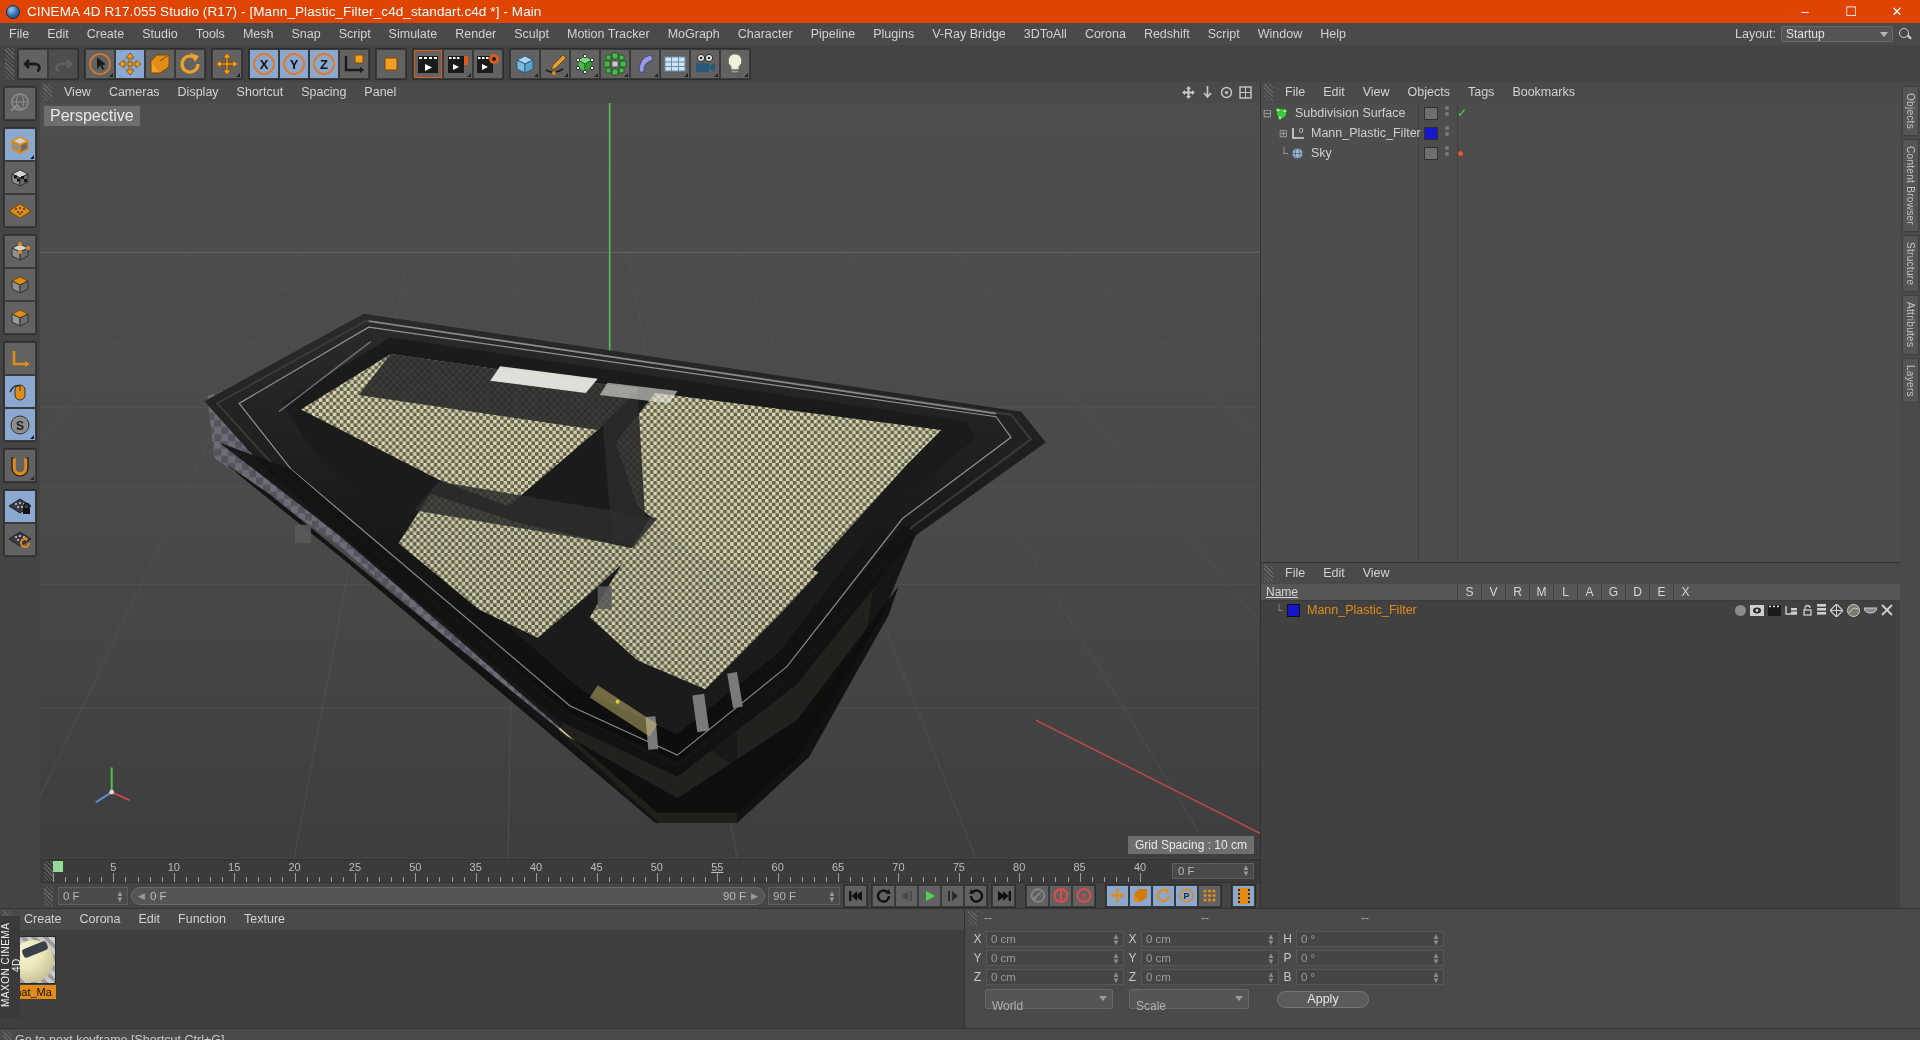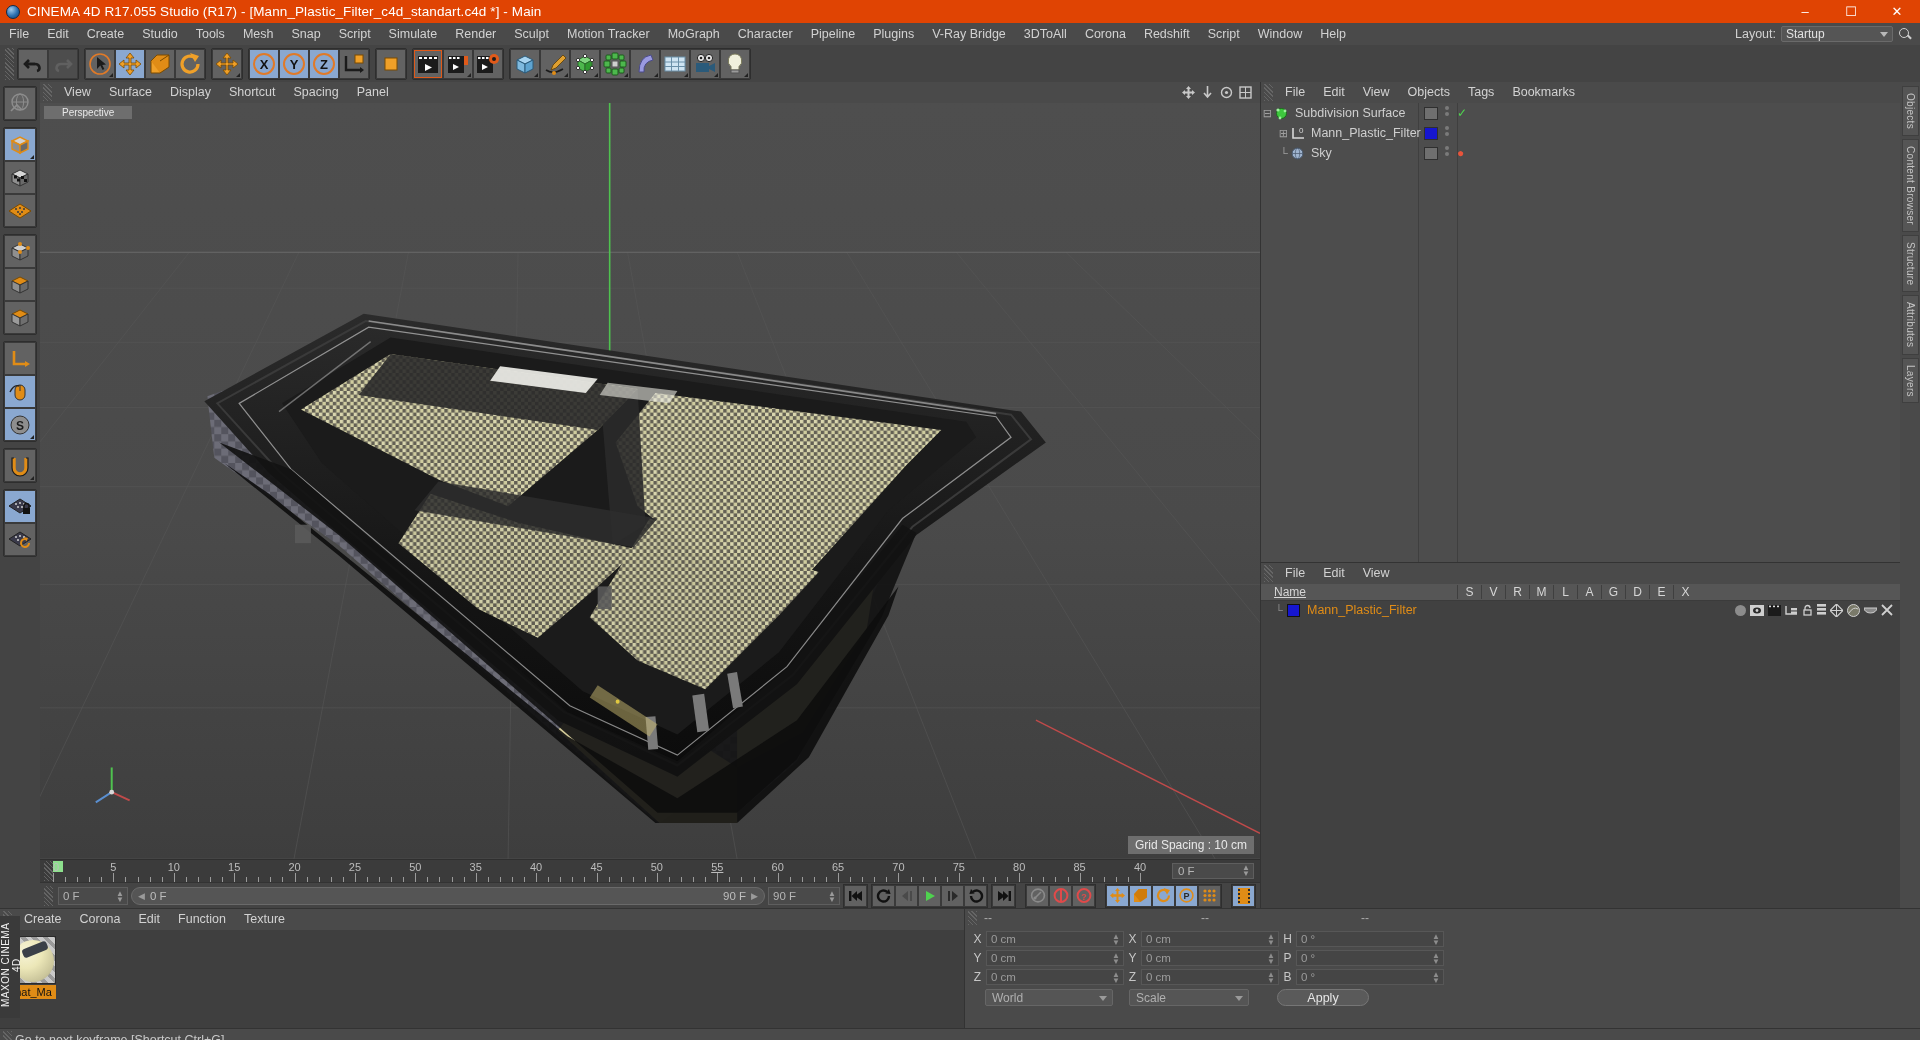--- a/index.html
+++ b/index.html
@@ -44,39 +44,39 @@
   .lbtn { width:32px; height:33px; background:#626262; border:1px solid #3a3a3a; display:flex; align-items:center; justify-content:center; position:relative; }
   .lbtn.act { background:#8aa8d0; }
   .lbtn .corner { position:absolute; right:1px; bottom:1px; width:0; height:0; border-left:4px solid transparent; border-bottom:4px solid #222; }
 
   #center { flex:1; display:flex; flex-direction:column; background:#414141; }
   #vpmenu { height:21px; background:#4a4a4a; display:flex; align-items:center; }
   #vpmenu .mi { padding:0 9px; font-size:12.5px; color:#d2d2d2; line-height:21px; }
   #vpicons { margin-left:auto; display:flex; gap:6px; padding-right:8px; align-items:center; }
 
   #viewport { position:relative; flex:1; background:linear-gradient(#4c4c4c 0%, #505050 40%, #414141 100%); overflow:hidden; }
-  #vplabel { position:absolute; left:4px; top:3px; background:#6e6e6e; color:#e8e8e8; font-size:10px; padding:1px 18px; z-index:5; }
+  #vplabel { position:absolute; left:4px; top:3px; background:#6e6e6e; color:#e8e8e8; font-size:16px; padding:1px 6px; z-index:5; }
   #gridspacing { position:absolute; right:6px; bottom:5px; background:#6e6e6e; color:#e8e8e8; font-size:12px; padding:2px 7px; z-index:5; }
   #vpleftstrip { position:absolute; left:0; top:0; bottom:0; width:123px; background:#474747; z-index:2; border-right:1px solid #3d3d3d;}
   #vprightstrip { position:absolute; right:0; top:0; bottom:0; width:125px; background:#474747; z-index:2; border-left:1px solid #3d3d3d;}
 
   
   #rightcol { width:640px; display:flex; flex-direction:column; background:#414141; border-left:1px solid #333; }
   .pnlmenu { height:21px; background:#4a4a4a; display:flex; align-items:center; }
   .pnlmenu .mi { padding:0 9px; font-size:12.5px; color:#d2d2d2; line-height:21px; }
   #objmgr { height:480px; background:#4d4d4d; display:flex; flex-direction:column; }
   #objtree { flex:1; position:relative; background:#4d4d4d; }
   .objrow { height:20px; display:flex; align-items:center; position:relative; font-size:12.5px; }
   .objrow .nm { color:#cfcfcf; }
   .objcolsep { position:absolute; left:157px; top:0; bottom:0; width:1px; background:#3f3f3f; }
   .objcolsep2 { position:absolute; left:196px; top:0; bottom:0; width:1px; background:#3f3f3f; }
 
   #matmgr { flex:1; background:#414141; display:flex; flex-direction:column; border-top:1px solid #333; }
   #matheader { height:17px; background:#565656; display:flex; align-items:center; font-size:12px; color:#d6d6d6; border-bottom:1px solid #3b3b3b; }
-  #matheader .nmcol { width:196px; padding-left:13px;text-decoration:underline; }
+  #matheader .nmcol { width:196px; padding-left:5px;text-decoration:underline; }
   #matheader .c { width:24px; text-align:center; border-left:1px solid #3f3f3f; }
   #matrow { height:18px; display:flex; align-items:center; font-size:12.5px; }
 
   
   #rightedge { width:20px; background:#4a4a4a; display:flex; flex-direction:column; align-items:center; padding-top:4px; gap:3px;}
   .vtab { writing-mode:vertical-rl; font-size:10px; color:#c4c4c4; background:#555; border:1px solid #3f3f3f; padding:6px 2px; letter-spacing:.3px;}
 
   
   #timeline { height:23px; background:#3b3b3b; position:relative; border-top:1px solid #2f2f2f; }
   #tlruler { position:absolute; left:13px; right:120px; top:0; bottom:0; }
@@ -105,21 +105,21 @@
   .matthumb .strip { position:absolute; left:13px; top:8px; width:26px; height:9px; background:#3b4048; border-radius:3px; transform:rotate(-22deg); }
   .matthumb .lbl { background:#e08c16; color:#111; font-size:11px; text-align:center; margin-top:1px; padding:1px 0; }
 
   #coordpane { flex:1; background:#4a4a4a; display:flex; flex-direction:column; }
   #coordhdr { height:18px; display:flex; align-items:center; font-size:12px; color:#aaa; }
   #coordgrid { flex:1; padding:4px 6px 4px 6px; }
   .crow { display:flex; align-items:center; gap:2px; margin-bottom:3px; }
   .clab { width:13px; font-size:12px; color:#c6c6c6; text-align:center; }
   .cfld { height:16px; background:#454545; border:1px solid #575757; font-size:11.5px; color:#9c9c9c; display:flex; align-items:center; padding:0 4px; position:relative; }
   .cfld .sp { position:absolute; right:3px; top:2px; font-size:8px; line-height:6px; color:#8d8d8d; }
-  .cdrop { height:17px; background:#555; border:1px solid #666; border-radius:2px; font-size:12px; color:#b0b0b0; display:flex; align-items:flex-end; padding:0 6px; position:relative; }
+  .cdrop { height:17px; background:#555; border:1px solid #666; border-radius:2px; font-size:12px; color:#b0b0b0; display:flex; align-items:flex-start; padding:9px 6px; position:relative; }
   .cdrop .arw { position:absolute; right:5px; top:6px; border-left:4px solid transparent; border-right:4px solid transparent; border-top:5px solid #9a9a9a; }
   #applybtn { height:17px; width:92px; background:#5a5a5a; border:1px solid #767676; border-radius:9px; font-size:12.5px; color:#e6e6e6; display:flex; align-items:center; justify-content:center; }
 
   
   #statusbar { height:22px; background:#4a4a4a; display:flex; align-items:center; font-size:12.5px; color:#c9c9c9; border-top:1px solid #333; }
 
   
   #brandstrip { position:absolute; left:0; top:916px; width:20px; height:102px; background:#3a3a3a; }
   #brandstrip span { writing-mode:vertical-rl; transform:rotate(180deg); font-size:10px; color:#f0f0f0; letter-spacing:.5px; display:block; text-align:center; padding-top:4px; }
 </style>
@@ -541,21 +541,21 @@
           </svg>
       </div>
     </div>
   </div>
 
   <div id="center">
     <div id="vpmenu">
       <div class="grip" style="height:17px"></div>
       <div id="vp-menu-items" style="display:flex">
           <div class="mi">View</div>
-          <div class="mi">Surface</div>
+          <div class="mi">Cameras</div>
           <div class="mi">Display</div>
           <div class="mi">Shortcut</div>
           <div class="mi">Spacing</div>
           <div class="mi">Panel</div>
         </div>
       <div id="vpicons">
         <svg width="13" height="13" viewBox="0 0 13 13">
             <path d="M6.5 0 L9 3 H7.5 V5.5 H10 V4 L13 6.5 L10 9 V7.5 H7.5 V10 H9 L6.5 13 L4 10 H5.5 V7.5 H3 V9 L0 6.5 L3 4 V5.5 H5.5 V3 H4 Z" fill="#c8c8c8"></path>
           </svg>
         <svg width="13" height="13" viewBox="0 0 13 13">

